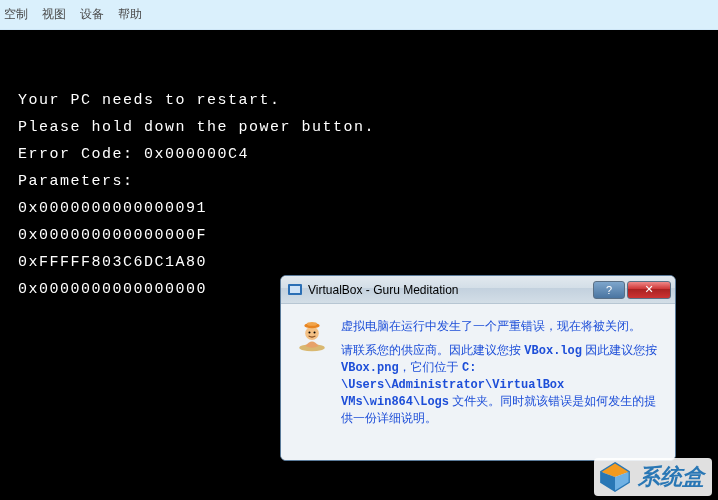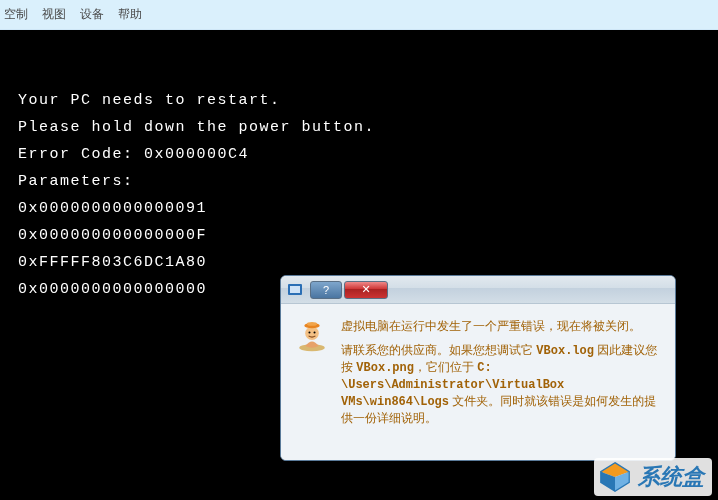--- a/index.html
+++ b/index.html
@@ -67,21 +67,21 @@
     font-size: 11px; color: #fff;
     margin-left: 2px;
   }
   .dlg-help  { background: linear-gradient(#7ea6cc,#4a75a1); }
   .dlg-close { background: linear-gradient(#e88, #c33 45%, #a22 46%, #c33); width: 44px; }
 
   .dlg-body {
     padding: 14px 14px 8px 14px;
     background: #eff3f7;
     font-size: 12px;
-    color: #a16207;
+    color: #1d4ed8;
     display: flex;
     gap: 10px;
   }
   .dlg-icon {
     width: 36px; flex: none;
   }
   .dlg-icon svg { width: 34px; height: 34px; }
   .dlg-text { flex: 1; line-height: 16px; }
   .dlg-text p { margin-bottom: 8px; }
   .dlg-text b { font-weight: bold; }
@@ -135,41 +135,42 @@
 </div>
 
 <div class="dialog">
   <div class="dlg-title">
     <span class="dlg-title-icon">
       <svg viewBox="0 0 16 16">
           <rect x="1" y="2" width="14" height="11" rx="1" fill="#2b6fb5"></rect>
           <rect x="3" y="4" width="10" height="7" fill="#cfe3f7"></rect>
         </svg>
     </span>
+    <span class="dlg-title-text">VirtualBox - Guru Meditation</span>
     <span class="dlg-btn dlg-help">?</span>
     <span class="dlg-btn dlg-close">✕</span>
   </div>
 
   <div class="dlg-body">
     <div class="dlg-icon">
       <svg viewBox="0 0 40 40">
         <ellipse cx="20" cy="35" rx="15" ry="4" fill="#d9b871"></ellipse>
         <path d="M12 33 Q20 22 28 33 Q20 37 12 33 Z" fill="#e7a26a"></path>
         <circle cx="20" cy="18" r="8" fill="#f3c084"></circle>
         <circle cx="17" cy="17" r="1.2" fill="#000"></circle>
           <circle cx="23" cy="17" r="1.2" fill="#000"></circle>
         <path d="M16 21 Q20 24 24 21" stroke="#83491d" stroke-width="1.2" fill="none"></path>
         <ellipse cx="20" cy="9" rx="9" ry="3" fill="#e88420"></ellipse>
         <ellipse cx="20" cy="7" rx="6" ry="2.2" fill="#f1a44a"></ellipse>
       </svg>
     </div>
     <div class="dlg-text">
       <p>虚拟电脑在运行中发生了一个严重错误，现在将被关闭。</p>
       <p>
-        <span>请联系您的供应商。如果您想调试它 </span><span class="code">VBox.log</span><span> 因此建议您按 </span><span class="code">VBox.png</span><span>，它们位于 </span><b class="code">C:</b><br>
+        <span>请联系您的供应商。因此建议您按 </span><span class="code">VBox.log</span><span> 因此建议您按 </span><span class="code">VBox.png</span><span>，它们位于 </span><b class="code">C:</b><br>
         <b class="code">\Users\Administrator\VirtualBox VMs\win864\Logs</b><span> 文件夹。同时就该错误是如何发生的提供一份详细说明。</span>
       </p>
     </div>
   </div>
 
   <div class="dlg-actions">
     
     
   </div>
 </div>

